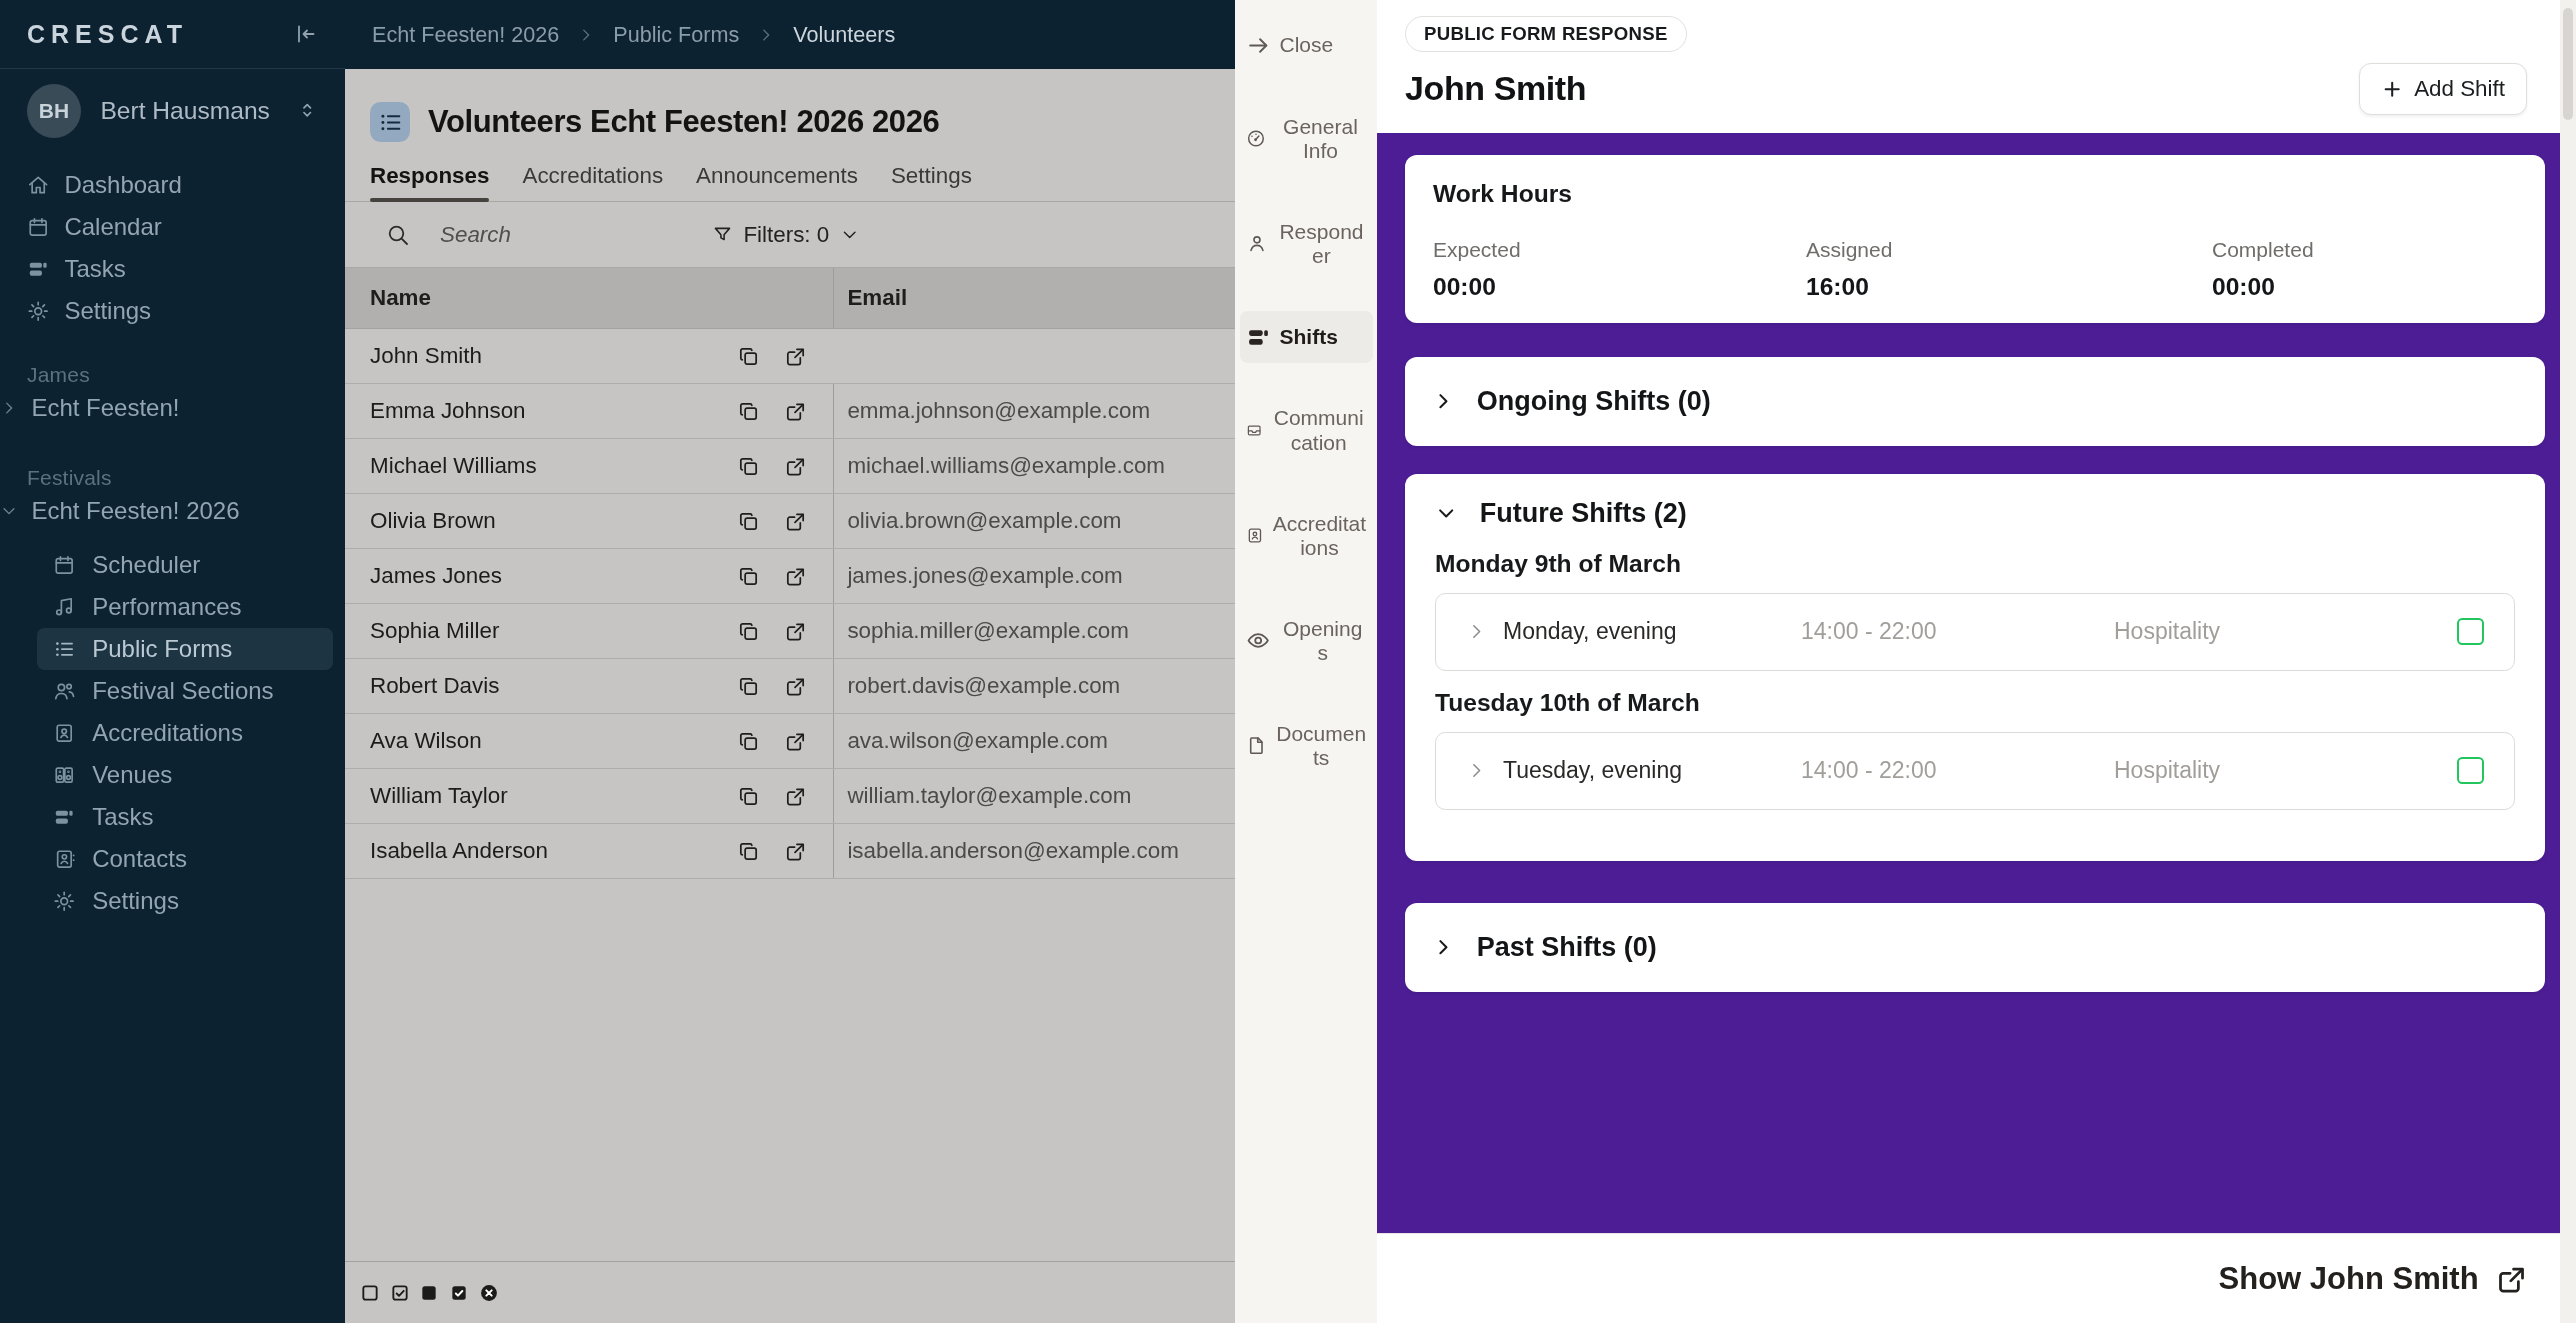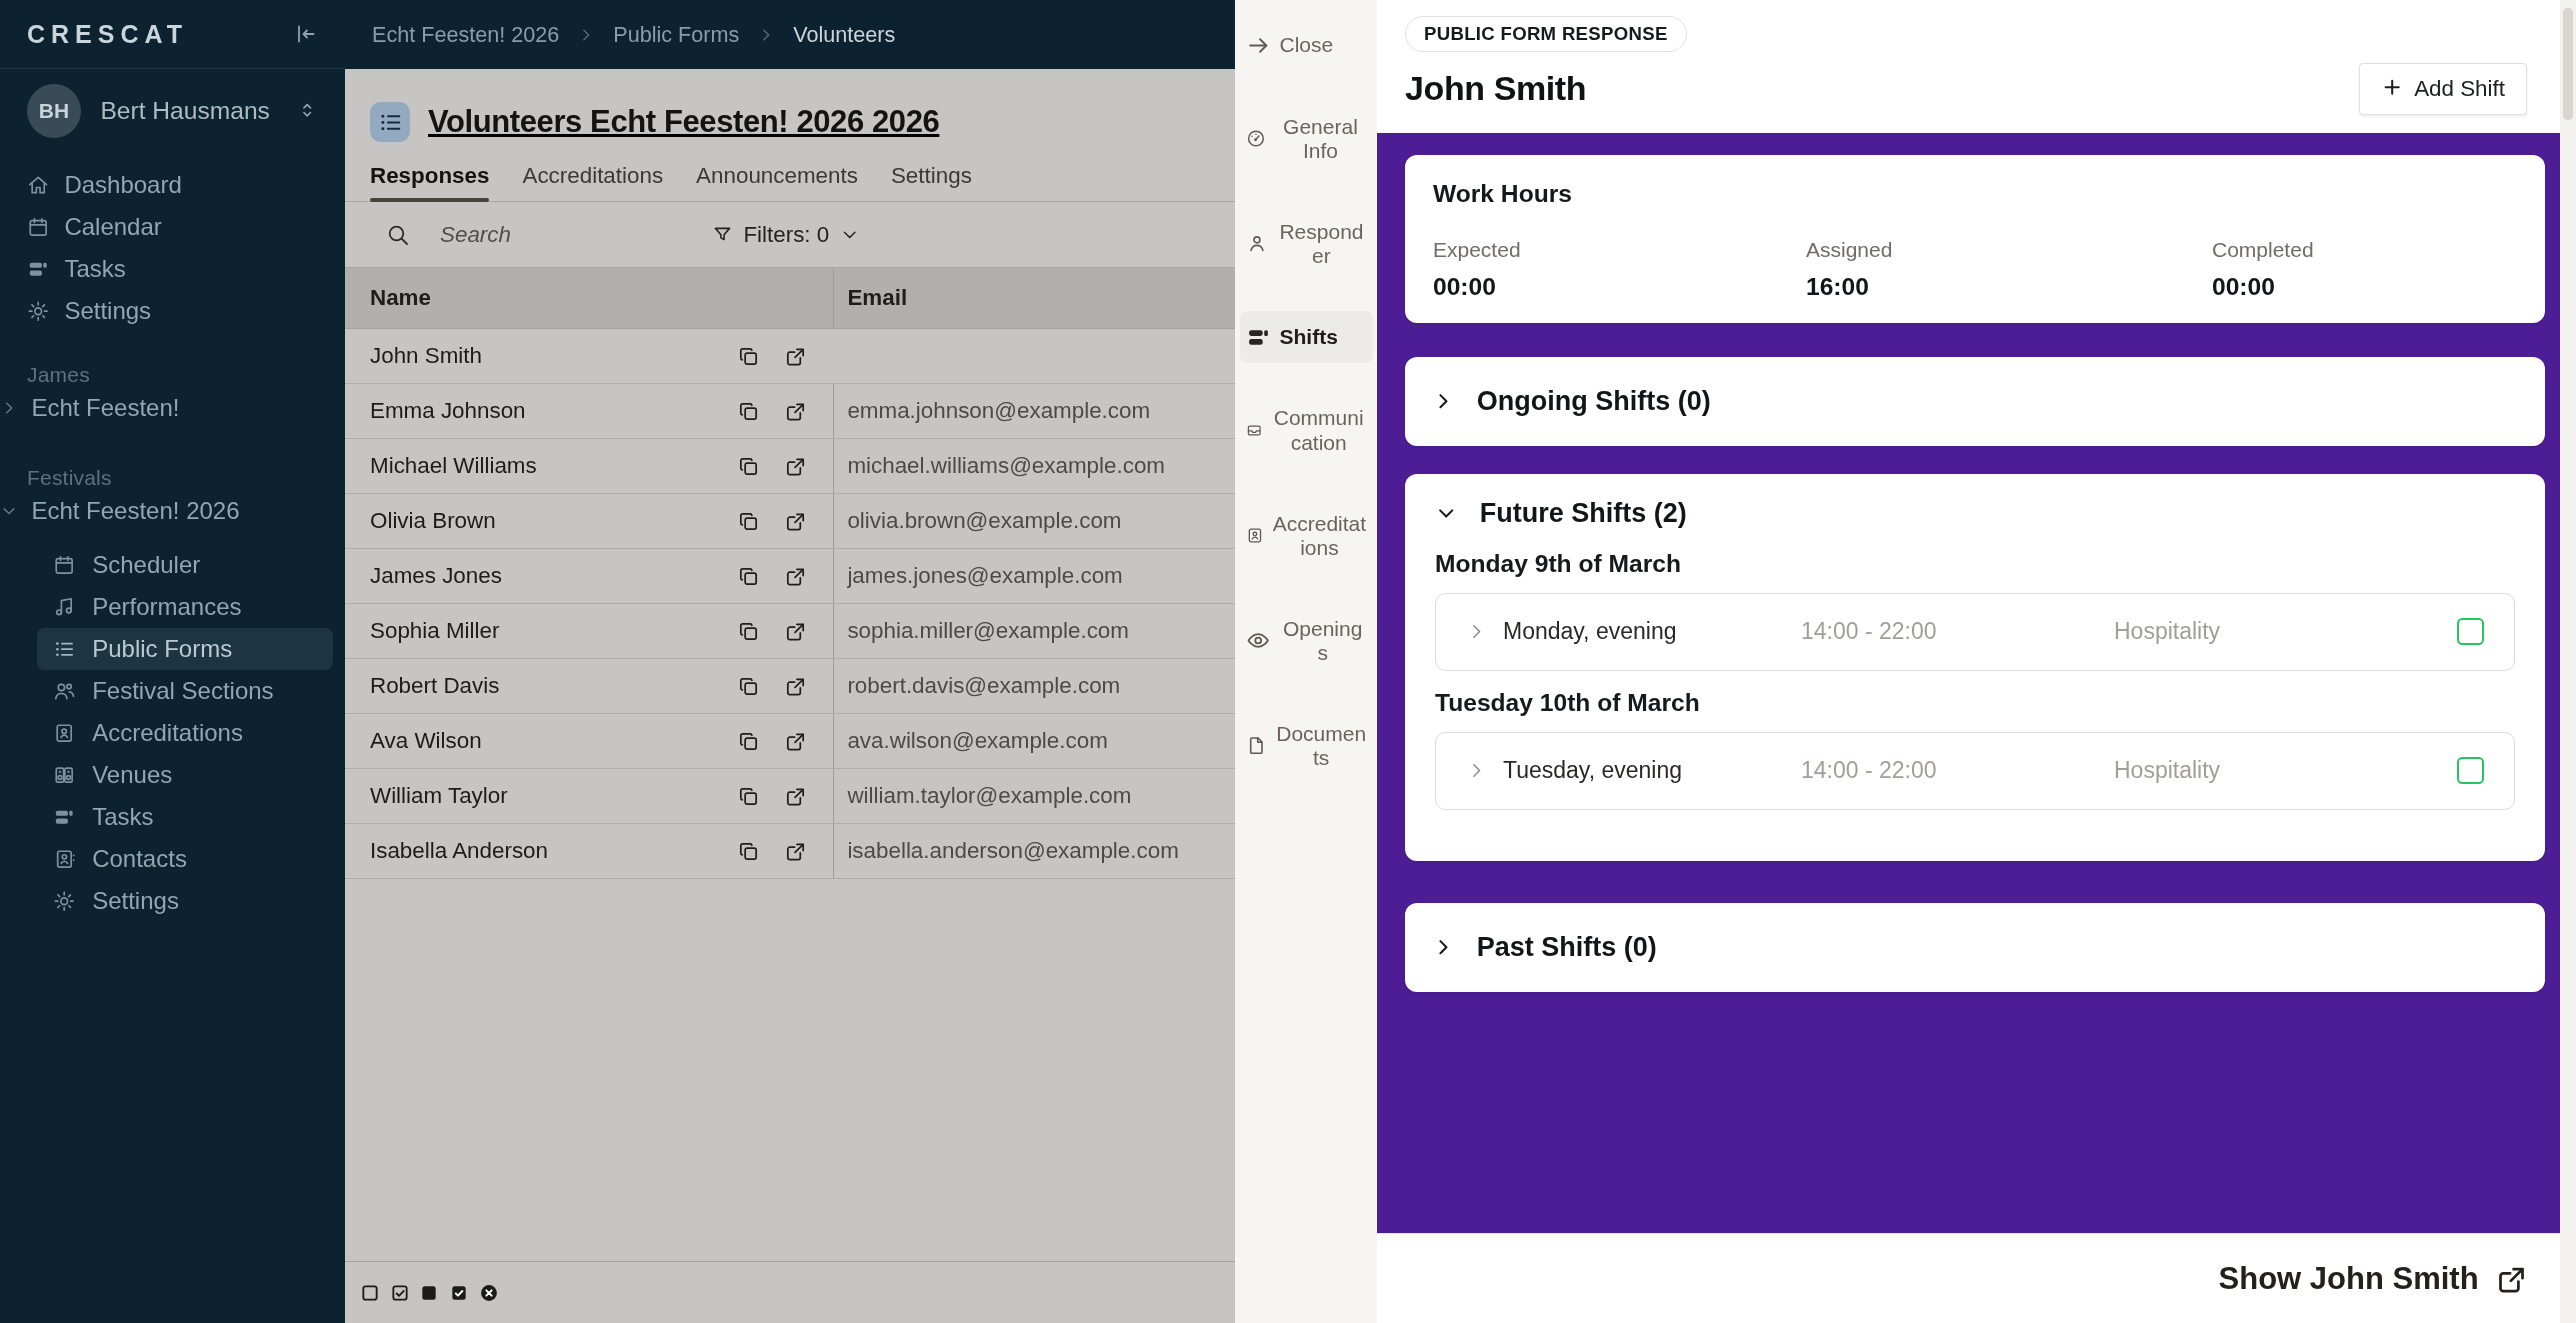--- a/index.html
+++ b/index.html
@@ -28,21 +28,21 @@
   .sub-item { height: 42px; margin: 0 12px 0 37px; padding-left: 16.4px; display: flex; align-items: center; gap: 16.4px; font-size: 24px; border-radius: 7.5px; color: #92a5b1; }
   .sub-item svg { width: 22.4px; height: 22.4px; color: #7d92a0; }
   .sub-item.active { background: #1d3443; color: #bac9d3; }
   .sub-item.active svg { color: #a3b5c1; }
 
   
   .middle { width: 890px; min-width: 890px; display: flex; flex-direction: column; background: #c6c5c4; }
   .crumbbar { height: 69px; min-height: 69px; background: #0d2231; display: flex; align-items: center; gap: 18px; padding: 0 27px; font-size: 21.6px; color: #8a9ca8; }
   .crumb-sep svg { width: 18px; height: 18px; color: #5a7080; }
   .crumb.current { color: #ccd5dc; }
-  .m-head { padding: 33px 25px 0; display: flex; align-items: center; gap: 18px; text-decoration: underline; }
+  .m-head { padding: 33px 25px 0; display: flex; align-items: center; gap: 18px; }
   .m-icon { width: 40px; height: 40px; min-width: 40px; border-radius: 10.4px; background: #93a9c0; color: #132c3e; display: flex; align-items: center; justify-content: center; }
   .m-icon svg { width: 25px; height: 25px; }
   .m-title { font-size: 31px; font-weight: 700; color: #131312; letter-spacing: -0.4px; }
   .tabs { display: flex; gap: 33px; padding: 21px 25px 0; border-bottom: 0.7px solid #a9a8a6; }
   .tab { font-size: 22.4px; color: #3a3938; padding-bottom: 12px; position: relative; }
   .tab.active { color: #131312; font-weight: 700; }
   .tab.active::after { content: ""; position: absolute; left: 0; right: 0; bottom: -0.7px; height: 3.7px; background: #46423e; border-radius: 2.2px; }
   .searchrow { height: 66px; min-height: 66px; display: flex; align-items: center; padding-left: 41px; border-bottom: 0.7px solid #a9a8a6; position: relative; }
   .search-ic { width: 24px; height: 24px; color: #2c2b2a; }
   .search-ph { margin-left: 30px; font-size: 22.4px; font-style: italic; color: #514f4e; }
@@ -67,21 +67,21 @@
   .tool-item svg { width: 25px; height: 25px; color: #5f5954; }
   .tool-item.active { background: #edebe7; color: #201c19; font-weight: 600; }
   .tool-item.active svg { color: #2a2522; stroke-width: 2.1; }
 
   
   .detail { flex: 1; display: flex; flex-direction: column; background: #4c1d95; position: relative; }
   .d-head { background: #fff; padding: 16.4px 28px 18px; display: flex; flex-direction: column; gap: 10.4px; }
   .badge { align-self: flex-start; border: 1.5px solid #e3e1de; border-radius: 19.4px; padding: 6px 18px; font-size: 18.6px; font-weight: 600; color: #17191b; letter-spacing: 0.3px; }
   .d-titlerow { display: flex; align-items: center; }
   .d-title { font-size: 34px; font-weight: 700; color: #101214; flex: 1; letter-spacing: -0.4px; }
-  .add-btn { display: flex; gap: 10.4px; border: 1.5px solid #e0deda; background: #fff; border-radius: 4px; padding: 12px 21px; font-size: 22.4px; color: #1c1e20; box-shadow: 0 1.5px 3px rgba(0,0,0,0.06); margin-right: 21px; }
+  .add-btn { display: flex; align-items: center; gap: 10.4px; border: 1.5px solid #e0deda; background: #fff; border-radius: 12px; padding: 12px 21px; font-size: 22.4px; color: #1c1e20; box-shadow: 0 1.5px 3px rgba(0,0,0,0.06); margin-right: 21px; }
   .add-btn svg { width: 22.4px; height: 22.4px; }
   .d-body { flex: 1; padding: 22.4px 31px 0 28px; display: flex; flex-direction: column; overflow: hidden; }
   .card { background: #fff; border-radius: 12px; box-shadow: 0 1.5px 3.7px rgba(0,0,0,0.07); }
   .wh-card { padding: 25px 28px 22.4px; margin-bottom: 34px; }
   .wh-title { font-size: 24.6px; font-weight: 600; color: #16181a; margin-bottom: 30px; }
   .wh-grid { display: grid; grid-template-columns: 373px 406px 1fr; }
   .wh-label { font-size: 21px; color: #6f6d6a; margin-bottom: 10.4px; }
   .wh-value { font-size: 24.6px; font-weight: 600; color: #141618; }
   .sec-card { height: 89px; min-height: 89px; display: flex; align-items: center; gap: 22.4px; padding: 0 27px; margin-bottom: 28px; }
   .sec-card svg, .future-head svg { width: 22.4px; height: 22.4px; color: #1a1a1a; stroke-width: 2.2; }

